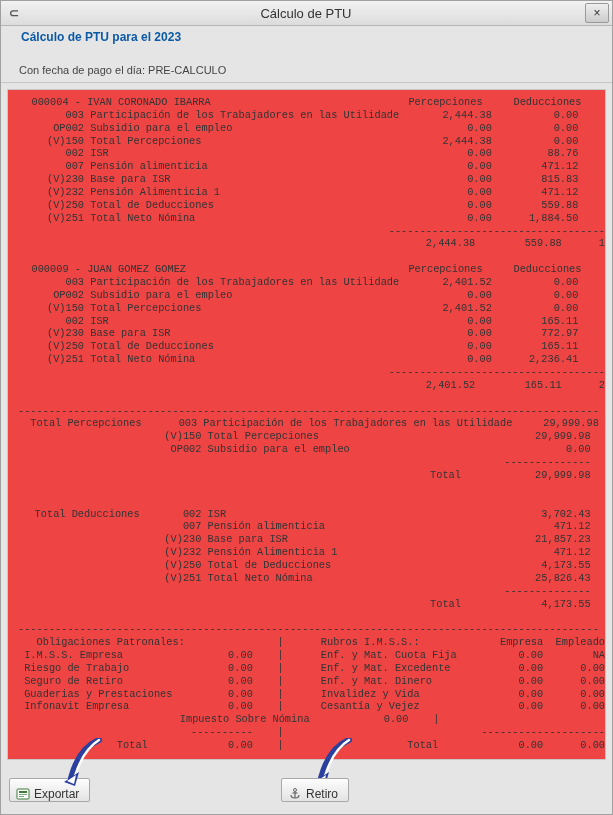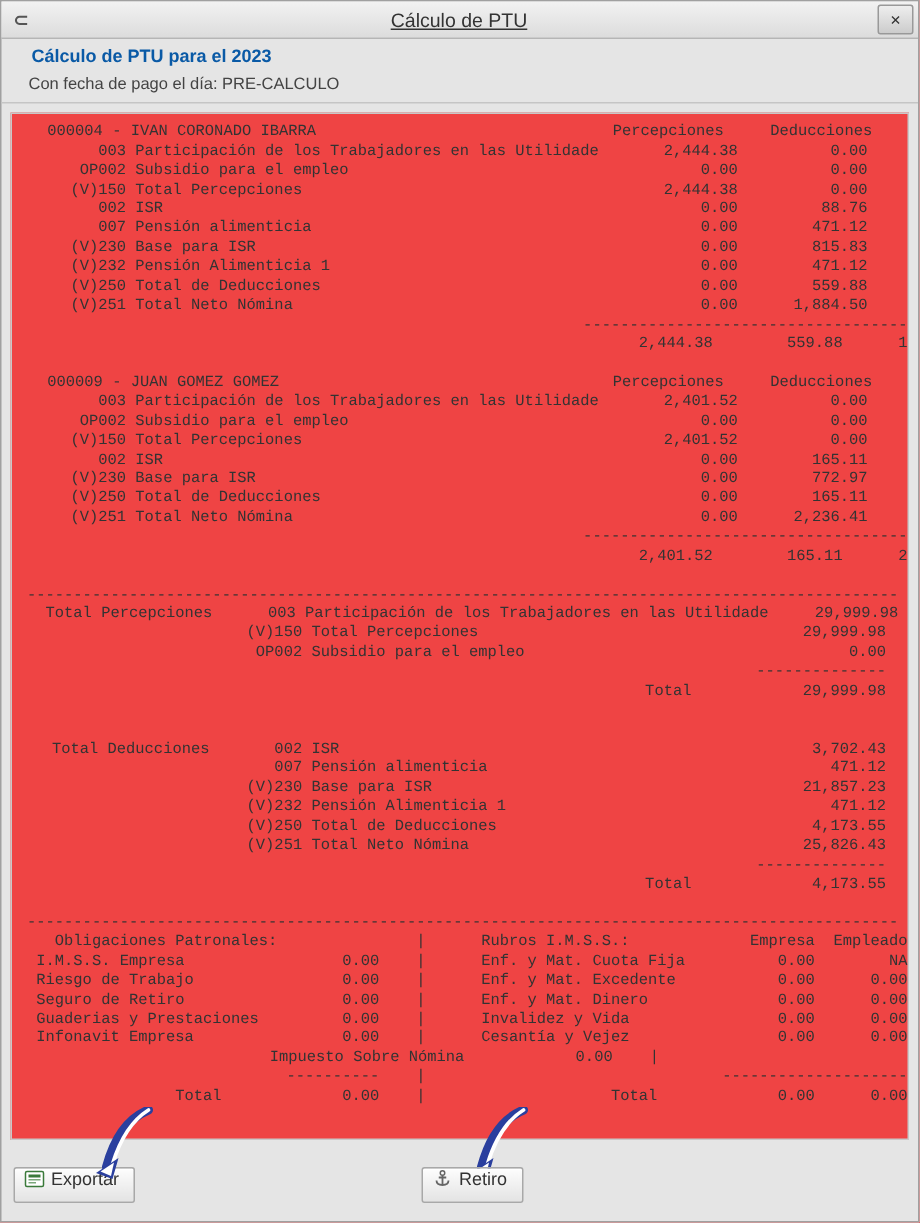--- a/index.html
+++ b/index.html
@@ -34,21 +34,20 @@
     margin: 0 6px;
     display: flex; align-items: center; justify-content: center;
     font-weight: bold;
     color: #555;
   }
   .titlebar .title {
     flex: 1;
     text-align: center;
     font-size: 13px;
     color: #333;
-    text-decoration: underline;
   }
   .titlebar .closebtn {
     width: 22px; height: 18px;
     margin-right: 3px;
     background: linear-gradient(#eee,#ccc);
     border: 1px solid #999;
     border-radius: 2px;
     display: flex; align-items: center; justify-content: center;
     font-size: 12px;
     color: #333;
@@ -60,21 +59,21 @@
   }
   .header .line1 {
     font-weight: bold;
     color: #0a5aa6;
     font-size: 12px;
     margin-left: 12px;
   }
   .header .line2 {
     color: #444;
     font-size: 11px;
-    margin-top: 6px;
+    margin-top: 20px;
     margin-left: 10px;
   }
   .report-area {
     background: #ef4444;
     border: 1px solid #c8c8c8;
     margin: 6px;
     padding: 6px 10px 6px 10px;
     flex: 1;
     overflow: hidden;
     font-family: "Courier New", monospace;
@@ -91,21 +90,21 @@
     padding: 0 8px;
     position: relative;
   }
   .btn {
     height: 24px;
     padding: 0 10px 0 6px;
     background: linear-gradient(#fdfdfd,#e3e3e3);
     border: 1px solid #a8a8a8;
     border-radius: 2px;
     display: inline-flex;
-    align-items: flex-start;
+    align-items: flex-end;
     gap: 4px;
     font-size: 12px;
     color: #333;
     cursor: pointer;
     box-shadow: 0 1px 0 #fff inset;
   }
   .btn .glyph {
     width: 14px; height: 14px;
     display: inline-flex; align-items: center; justify-content: center;
   }

